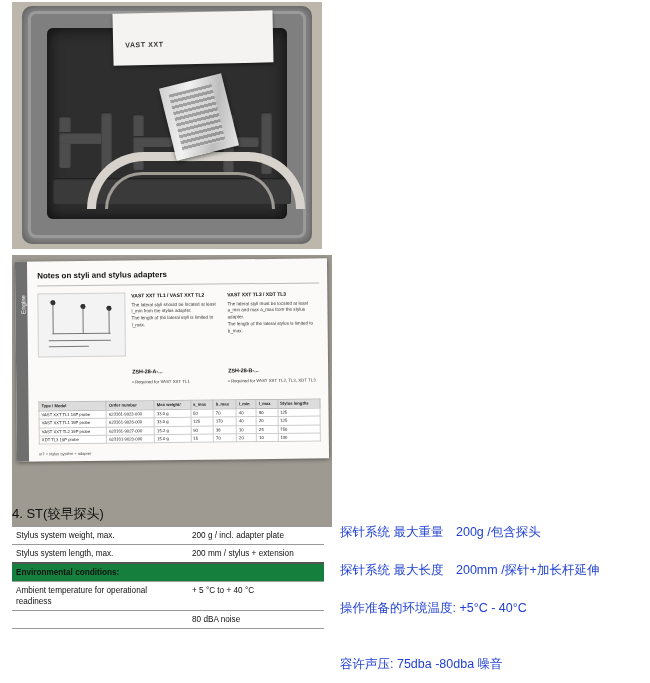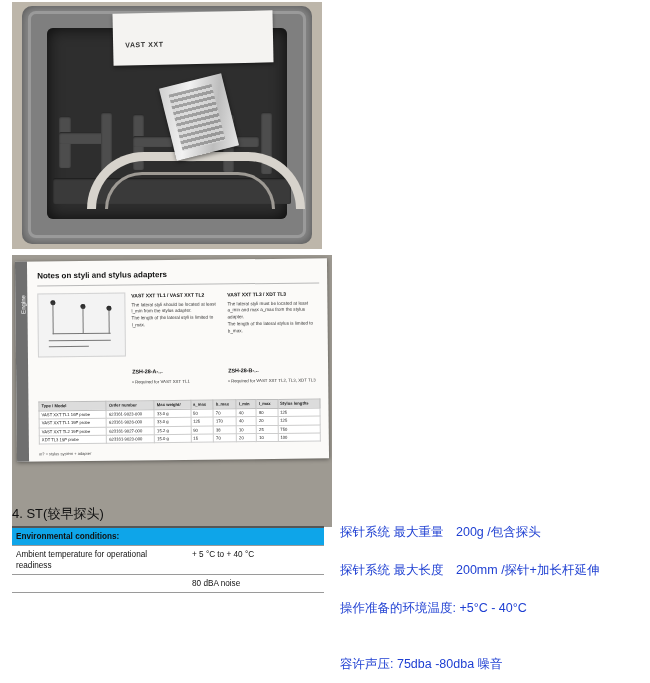--- a/index.html
+++ b/index.html
@@ -285,21 +285,21 @@
     border-bottom: 1px solid #9a9a9a;
     padding: 3px 4px;
     vertical-align: top;
     line-height: 1.35;
   }
   .scan-table tr.top td { border-top: 1px solid #9a9a9a; }
   .scan-table td.val { width: 128px; }
   .scan-table td.hdr {
     font-weight: bold;
     border-top: 2px solid #555;
-    background: #0ea5e9;
+    background: #15803d;
   }
   .scan-table td.noborder { border-bottom: none; }
 
   
   .cn-col {
     position: absolute;
     left: 340px;
     top: 523px;
     width: 305px;
     color: #1e3fd2;
@@ -431,20 +431,28 @@
     </tbody>
       </table>
     <div class="spec-foot">m? = stylus system + adapter</div>
   </div>
 </div>
 
 <div class="section-heading">4. ST(较早探头)</div>
 
 <table class="scan-table">
   <tbody>
+      <tr class="top">
+    <td>Stylus system weight, max.</td>
+    <td class="val">200 g / incl. adapter plate</td>
+  </tr>
+  <tr>
+    <td>Stylus system length, max.</td>
+    <td class="val">200 mm / stylus + extension</td>
+  </tr>
   <tr>
     <td class="hdr" colspan="2">Environmental conditions:</td>
   </tr>
   <tr>
     <td>Ambient temperature for operational readiness</td>
     <td class="val">+ 5 °C to + 40 °C</td>
   </tr>
   <tr>
     <td></td>
     <td class="val">80 dBA noise</td>

